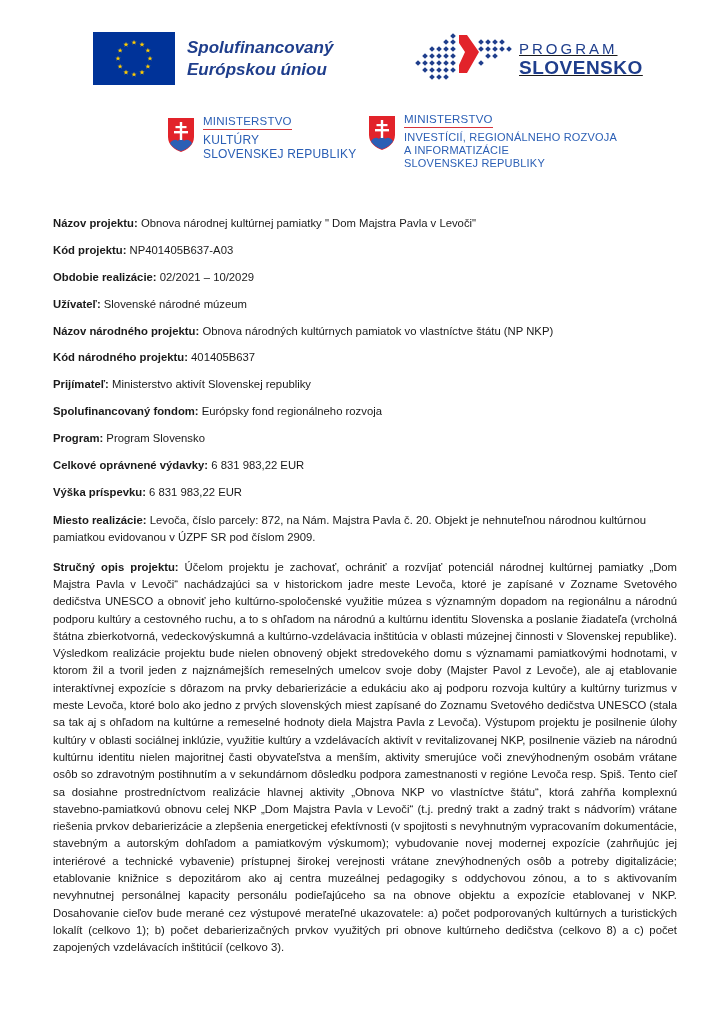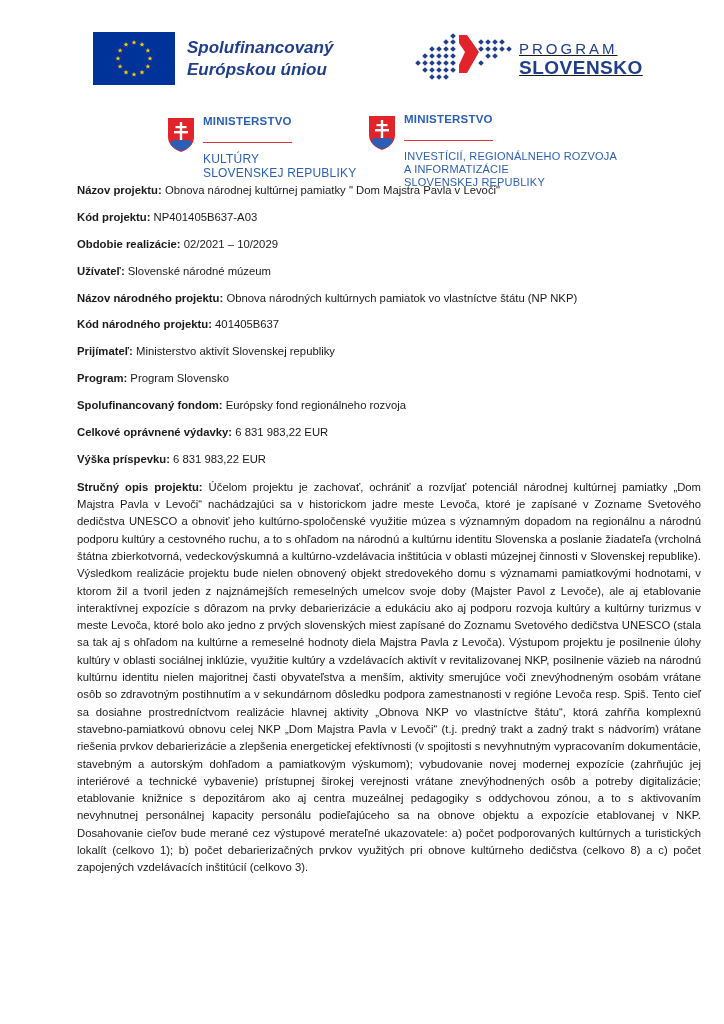--- a/index.html
+++ b/index.html
@@ -16,26 +16,26 @@
   .ps-mark { width: 100px; height: 52px; }
   .ps-text { margin-left: 4px; text-decoration: underline; }
   .ps-program { color: #1f3e8c; font-size: 15px; letter-spacing: 3px; line-height: 17px; }
   .ps-slovensko { color: #1f3e8c; font-size: 19px; font-weight: bold; letter-spacing: 0.5px; line-height: 22px; }
 
   .min-logo { position: absolute; display: flex; align-items: flex-start; }
   .min-kultury { left: 167px; top: 115px; }
   .min-mirri { left: 368px; top: 113px; }
   .shield { width: 28px; height: 36px; margin-top: 2px; }
   .min-text { margin-left: 8px; color: #2b5fb5; font-size: 11px; line-height: 13px; letter-spacing: 0.2px; }
-  .min-head { color: #2b5fb5; font-weight: bold; font-size: 11.5px; border-bottom: 1.5px solid #d6333a; padding-bottom: 14px; margin-bottom: 9px; display: inline-block; }
+  .min-head { color: #2b5fb5; font-weight: normal; font-size: 11.5px; border-bottom: 1.5px solid #d6333a; padding-bottom: 1px; margin-bottom: 3px; display: inline-block; }
   .min-line { display: block; white-space: nowrap; }
   .min-kultury .min-line { font-size: 12px; line-height: 14px; }
 
   
-  .content { position: absolute; left: 53px; top: 183px; width: 624px; font-size: 11.3px; margin-left: 24px; }
+  .content { position: absolute; left: 53px; top: 216px; width: 624px; font-size: 11.3px; }
   .field { margin: 0 0 12.3px 0; line-height: 14.6px; }
   .field .label { font-weight: bold; }
   .field.multi { text-align: left; }
   .desc { line-height: 17.3px; text-align: justify; margin: 0; font-size: 11.3px; }
   .desc .label { font-weight: bold; }
 </style>
 </head>
 <body>
 
 <div class="eu-logo">
@@ -173,19 +173,20 @@
 </div>
 
 <div class="content">
   <p class="field"><span class="label">Názov projektu:</span><span> Obnova národnej kultúrnej pamiatky " Dom Majstra Pavla v Levoči"</span></p>
   <p class="field"><span class="label">Kód projektu:</span><span>  NP401405B637-A03</span></p>
   <p class="field"><span class="label">Obdobie realizácie:</span><span>  02/2021 – 10/2029</span></p>
   <p class="field"><span class="label">Užívateľ:</span><span> Slovenské národné múzeum</span></p>
   <p class="field"><span class="label">Názov národného projektu:</span><span> Obnova národných kultúrnych pamiatok vo vlastníctve štátu (NP NKP)</span></p>
   <p class="field"><span class="label">Kód národného projektu:</span><span> 401405B637</span></p>
   <p class="field"><span class="label">Prijímateľ:</span><span> Ministerstvo aktivít Slovenskej republiky</span></p>
+  <p class="field"><span class="label">Spolufinancovaný fondom:</span><span>  Európsky fond regionálneho rozvoja</span></p>
   <p class="field"><span class="label">Program:</span><span> Program Slovensko</span></p>
-  <p class="field"><span class="label">Spolufinancovaný fondom:</span><span>  Európsky fond regionálneho rozvoja</span></p>
   <p class="field"><span class="label">Celkové oprávnené výdavky:</span><span> 6 831 983,22 EUR</span></p>
   <p class="field"><span class="label">Výška príspevku:</span><span> 6 831 983,22 EUR</span></p>
+  <p class="field multi" style="line-height:17.3px;"><span class="label">Miesto realizácie:</span><span>  Levoča, číslo parcely: 872, na Nám. Majstra Pavla č. 20. Objekt je nehnuteľnou národnou kultúrnou pamiatkou evidovanou v ÚZPF SR pod číslom 2909.</span></p>
 
   <p class="desc"><span class="label">Stručný opis projektu:</span><span> Účelom projektu je zachovať, ochrániť a rozvíjať potenciál národnej kultúrnej pamiatky „Dom Majstra Pavla v Levoči“ nachádzajúci sa v historickom jadre meste Levoča, ktoré je zapísané v Zozname Svetového dedičstva UNESCO  a obnoviť jeho kultúrno-spoločenské využitie múzea s významným dopadom na regionálnu a národnú podporu kultúry a cestovného ruchu, a to s ohľadom na národnú a kultúrnu identitu Slovenska a poslanie žiadateľa (vrcholná štátna zbierkotvorná, vedeckovýskumná a kultúrno-vzdelávacia inštitúcia v oblasti múzejnej činnosti v Slovenskej republike). Výsledkom realizácie projektu bude nielen obnovený objekt stredovekého domu s významami pamiatkovými hodnotami, v ktorom žil a tvoril jeden z najznámejších remeselných umelcov svoje doby (Majster Pavol z Levoče), ale aj etablovanie interaktívnej expozície s dôrazom na prvky debarierizácie a edukáciu ako aj podporu rozvoja kultúry a kultúrny turizmus v meste Levoča, ktoré bolo ako jedno z prvých slovenských miest zapísané do Zoznamu Svetového dedičstva UNESCO (stala sa tak aj s ohľadom na kultúrne a remeselné hodnoty diela Majstra Pavla z Levoča). Výstupom projektu je posilnenie úlohy kultúry v oblasti sociálnej inklúzie, využitie kultúry a vzdelávacích aktivít v revitalizovanej NKP, posilnenie väzieb na národnú kultúrnu identitu nielen majoritnej časti obyvateľstva  a menším, aktivity smerujúce voči znevýhodneným osobám vrátane osôb so zdravotným postihnutím a v sekundárnom dôsledku podpora zamestnanosti v regióne Levoča resp. Spiš. Tento cieľ sa dosiahne prostredníctvom realizácie hlavnej aktivity „Obnova NKP vo vlastníctve štátu“, ktorá zahŕňa komplexnú stavebno-pamiatkovú obnovu celej NKP „Dom Majstra Pavla v Levoči“ (t.j. predný trakt a zadný trakt s nádvorím) vrátane riešenia prvkov debarierizácie a zlepšenia energetickej efektívnosti (v spojitosti s nevyhnutným vypracovaním dokumentácie, stavebným a autorským dohľadom a pamiatkovým výskumom); vybudovanie novej modernej expozície (zahrňujúc jej interiérové a technické vybavenie) prístupnej širokej verejnosti vrátane znevýhodnených osôb a potreby digitalizácie; etablovanie knižnice s depozitárom ako aj centra muzeálnej pedagogiky s oddychovou zónou, a to s aktivovaním nevyhnutnej personálnej kapacity personálu podieľajúceho sa na obnove objektu a expozície etablovanej v NKP. Dosahovanie cieľov bude merané cez výstupové merateľné ukazovatele: a) počet podporovaných kultúrnych a turistických lokalít (celkovo 1); b) počet debarierizačných prvkov využitých pri obnove kultúrneho dedičstva (celkovo 8) a c) počet zapojených vzdelávacích inštitúcií (celkovo 3).</span></p>
 </div>
 
 </body></html>

